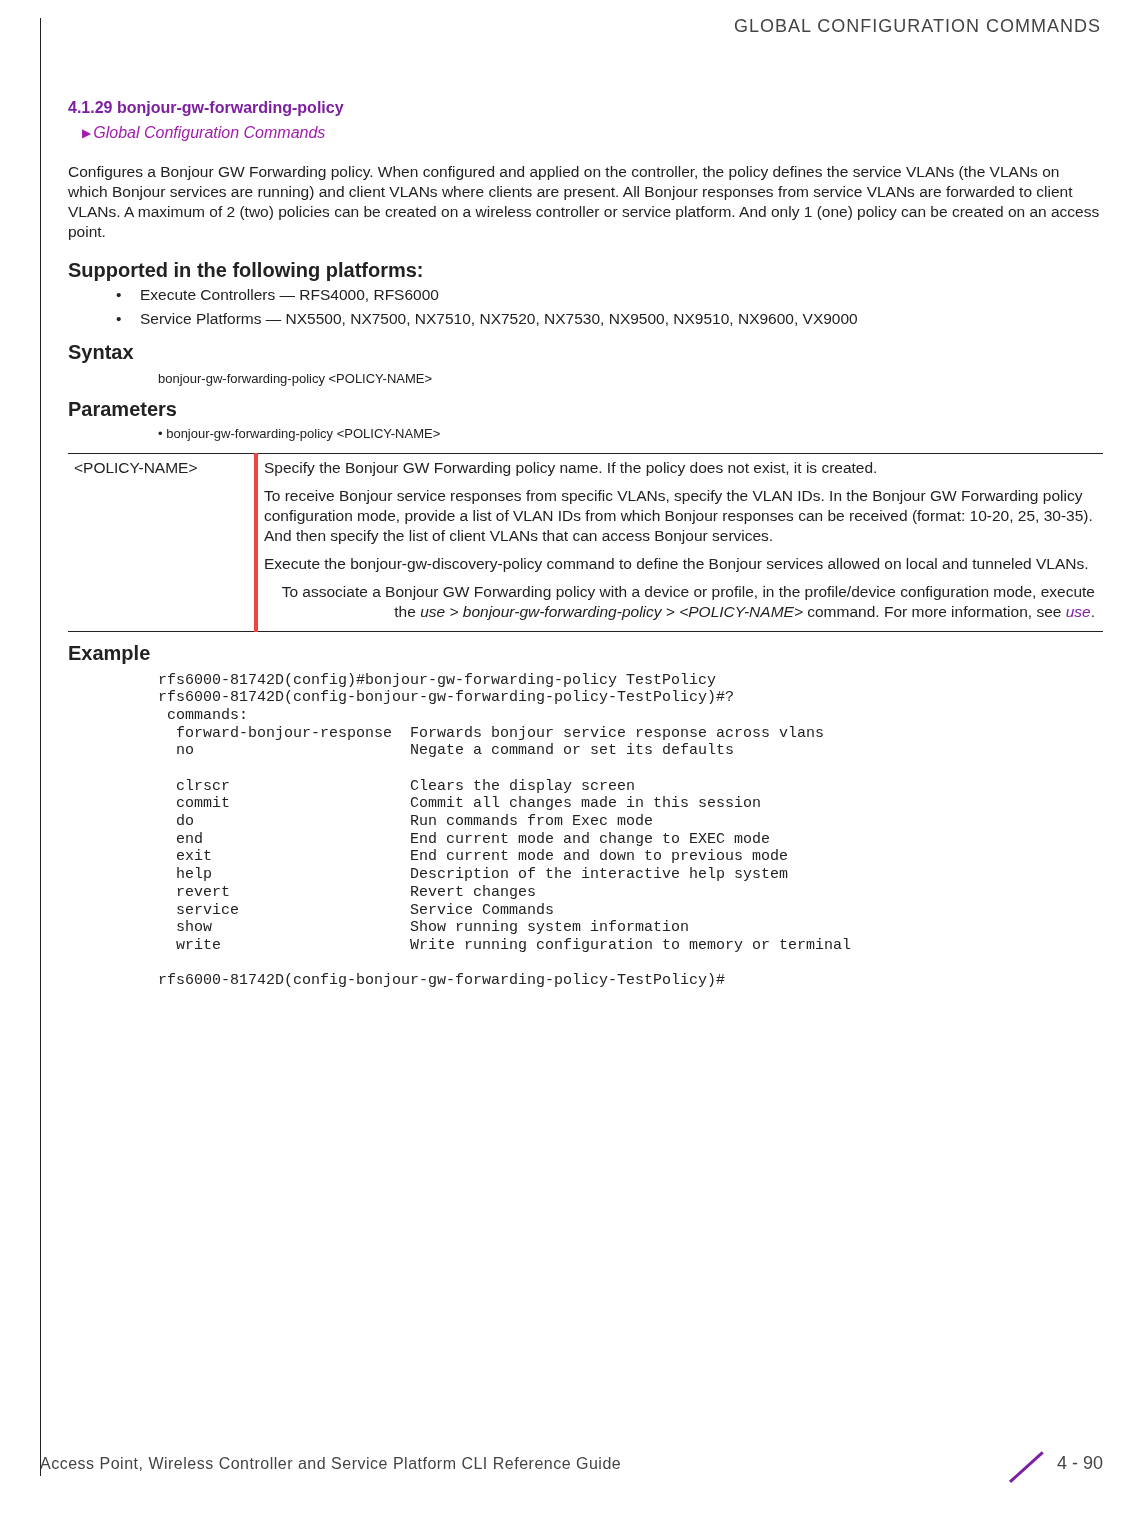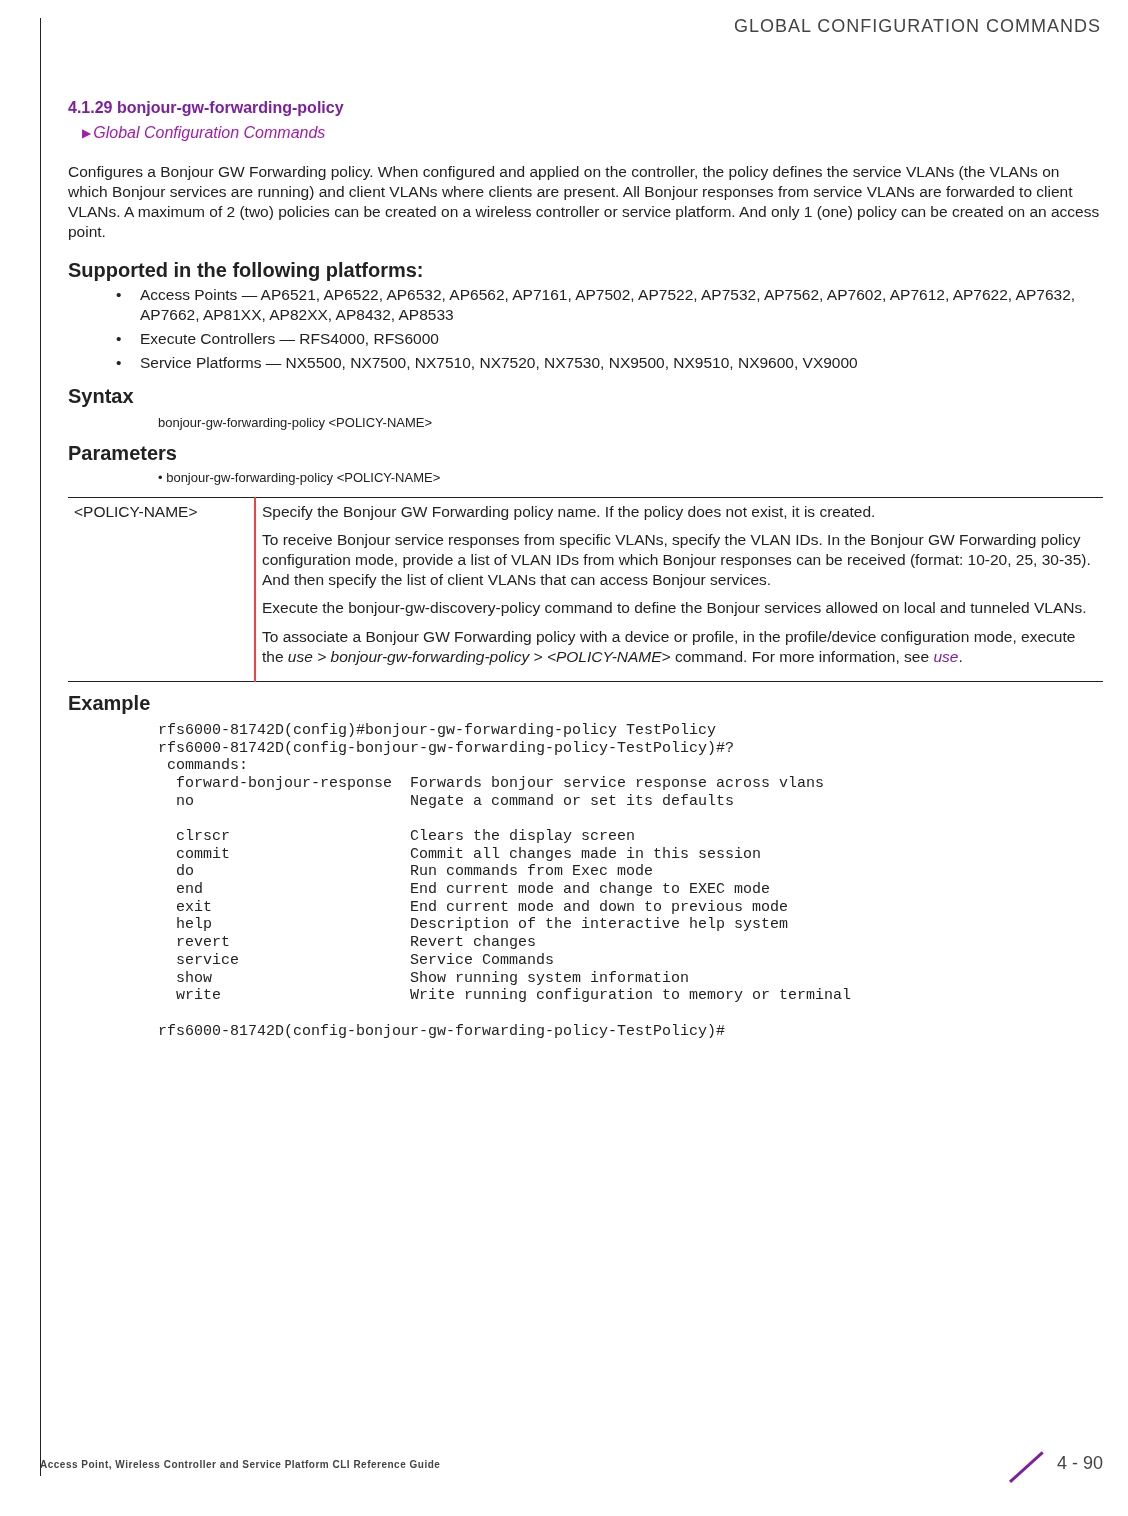--- a/index.html
+++ b/index.html
@@ -100,26 +100,26 @@
     padding: 4px 8px 6px 6px;
   }
   table.param-table tr:first-child td {
     border-top: 1.5px solid #222;
   }
   table.param-table tr:last-child td {
     border-bottom: 1.5px solid #222;
   }
   table.param-table td.left {
     width: 172px;
-    border-right: 2px solid #ef4444;
+    border-right: 4px solid #ef4444;
   }
   table.param-table td.right p {
     margin: 0 0 8px 0;
   }
-  table.param-table td.right p:last-child { margin-bottom: 8px;}
+  table.param-table td.right p:last-child { margin-bottom: 2px; text-align: right;}
   .italic-cmd { font-style: italic; }
   a.use-link {
     color: #7c1fa1;
     font-style: italic;
     text-decoration: none;
   }
   pre.example {
     font-family: "Courier New", Courier, monospace;
     font-size: 15px;
     line-height: 1.18;
@@ -129,24 +129,24 @@
   .footer {
     position: absolute;
     left: 40px;
     right: 25px;
     bottom: 34px;
     display: flex;
     align-items: center;
     justify-content: space-between;
   }
   .footer-left {
-    font-size: 10px;
+    font-size: 16px;
     letter-spacing: 0.5px;
     color: #444;
-    font-weight: 700;
+    font-weight: 400;
   }
   .footer-right {
     display: flex;
     align-items: center;
     gap: 0;
   }
   .page-num {
     font-size: 18px;
     color: #444;
   }
@@ -178,21 +178,20 @@
   </h1>
 
   <div class="breadcrumb">
     <span class="arrow">▶</span><span>Global Configuration Commands</span>
   </div>
 
   <p class="body">Configures a Bonjour GW Forwarding policy. When configured and applied on the controller, the policy defines the service VLANs (the VLANs on which Bonjour services are running) and client VLANs where clients are present. All Bonjour responses from service VLANs are forwarded to client VLANs. A maximum of 2 (two) policies can be created on a wireless controller or service platform. And only 1 (one) policy can be created on an access point.</p>
 
   <h2 class="subhead">Supported in the following platforms:</h2>
   <ul class="platforms">
-    <li>Access Points — AP6521, AP6522, AP6532, AP6562, AP7161, AP7502, AP7522, AP7532, AP7562, AP7602, AP7612, AP7622, AP7632, AP7662, AP81XX, AP82XX, AP8432, AP8533</li>
     <li>Execute Controllers — RFS4000, RFS6000</li>
     <li>Service Platforms — NX5500, NX7500, NX7510, NX7520, NX7530, NX9500, NX9510, NX9600, VX9000</li>
   </ul>
 
   <h2 class="subhead">Syntax</h2>
   <div class="syntax-line mono">bonjour-gw-forwarding-policy &lt;POLICY-NAME&gt;</div>
 
   <h2 class="subhead">Parameters</h2>
   <div class="param-bullet mono">• <span>bonjour-gw-forwarding-policy &lt;POLICY-NAME&gt;</span></div>
 

